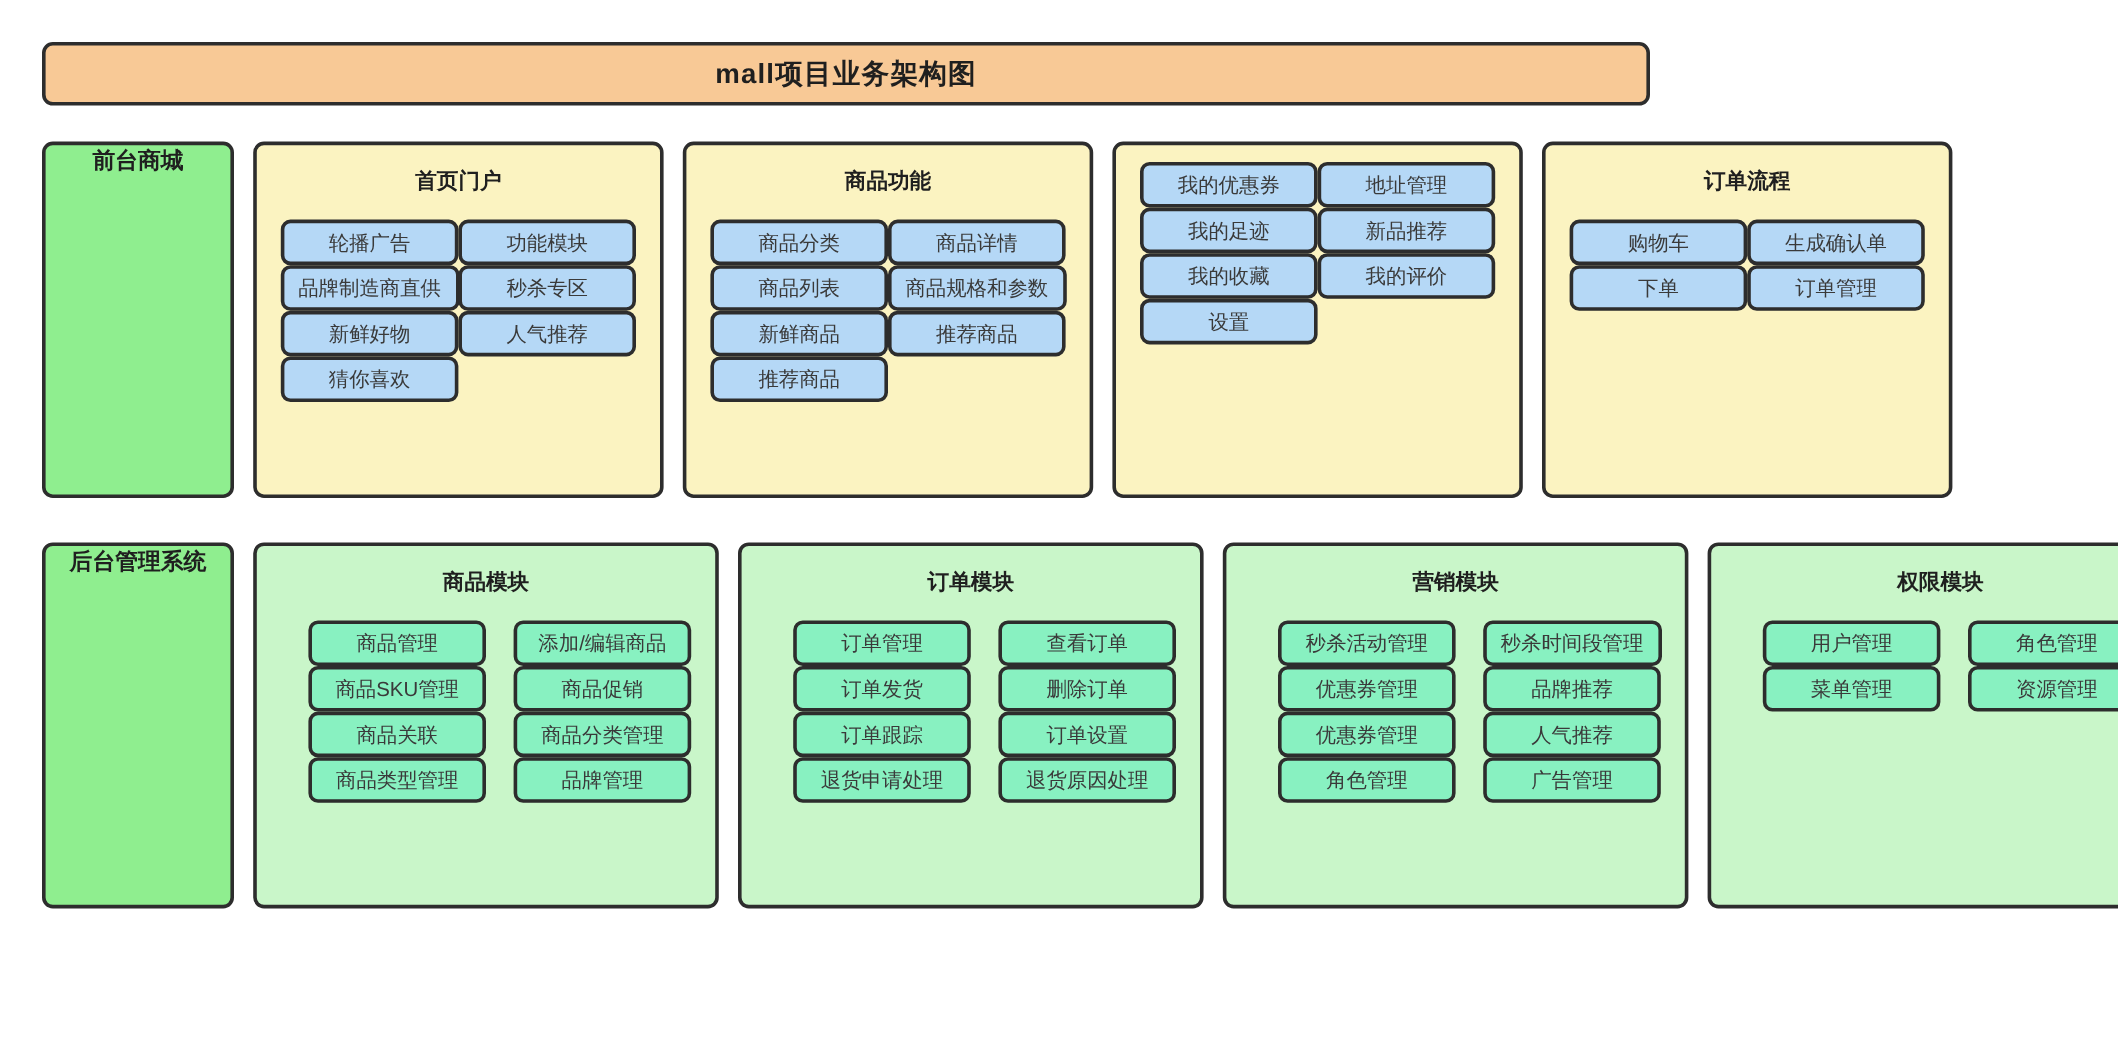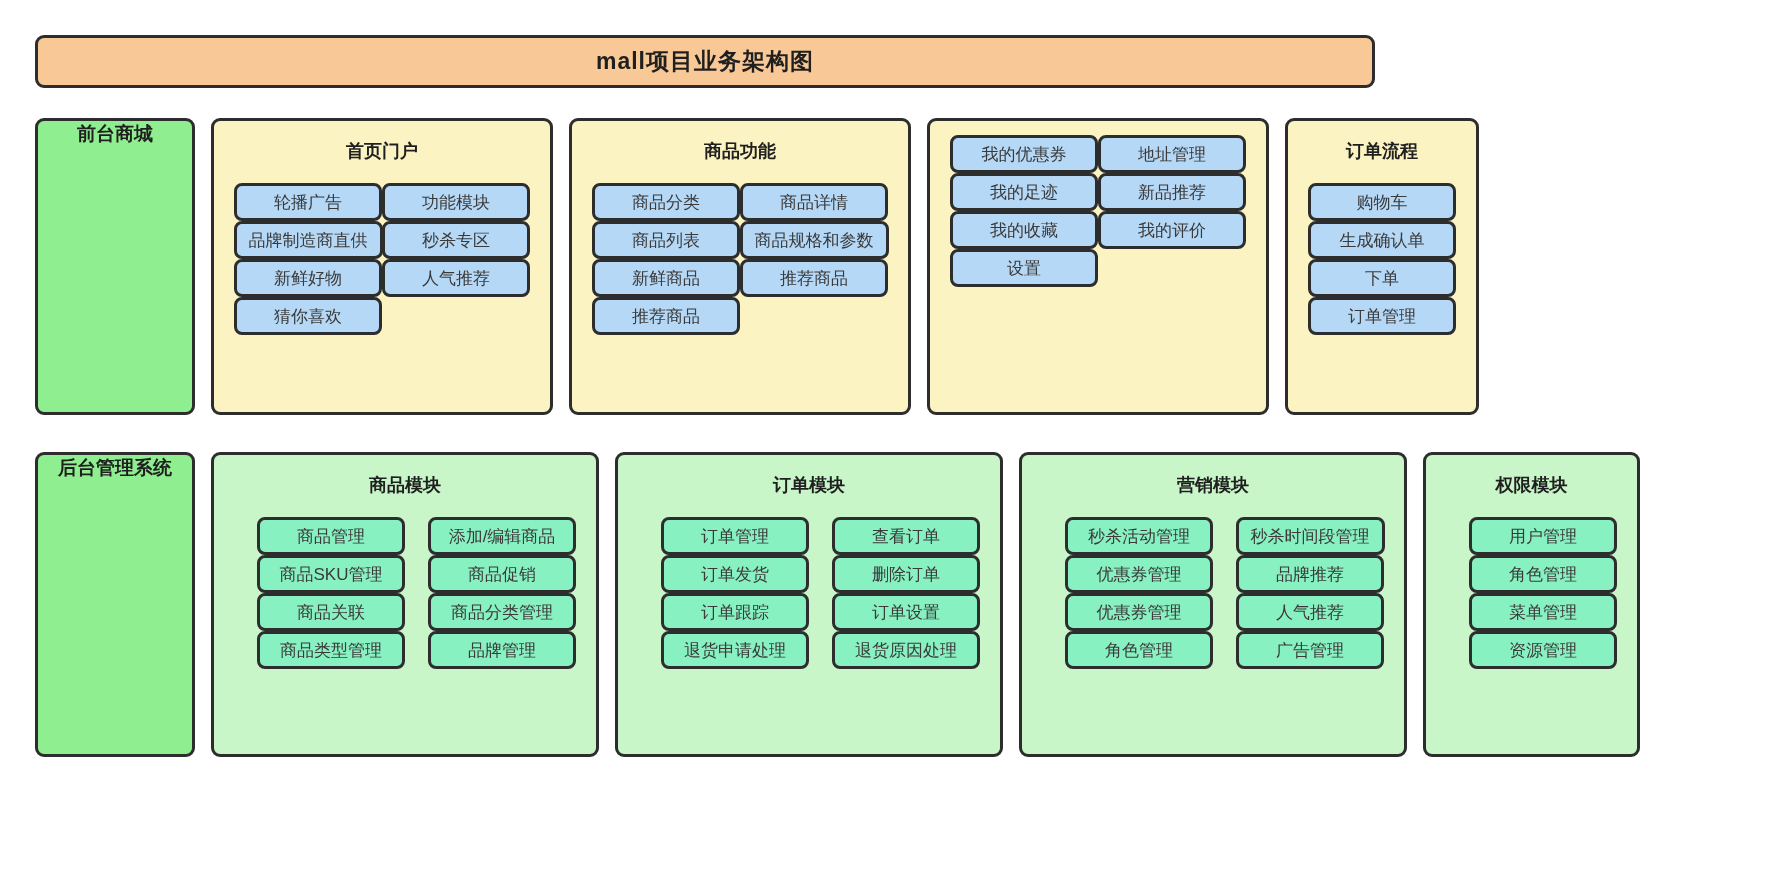--- a/index.html
+++ b/index.html
@@ -65,21 +65,21 @@
     margin: 4px 0 20px;
   }
 
   .btn-grid {
     display: grid;
     grid-template-columns: 1fr 1fr;
     justify-items: center;
     align-content: start;
     padding: 0 20px;
   }
-  .btn-grid.one-col { grid-template-columns: 1fr; }
+  .btn-grid.one-col { grid-template-columns: 1fr 1fr; }
 
   .node-btn {
     min-width: 148px; height: 38px;
     border: 3px solid var(--border);
     border-radius: 8px;
     display: flex; align-items: center; justify-content: center;
     padding: 0 12px;
     font-size: 17px; color: var(--button-text);
     white-space: nowrap;
   }

